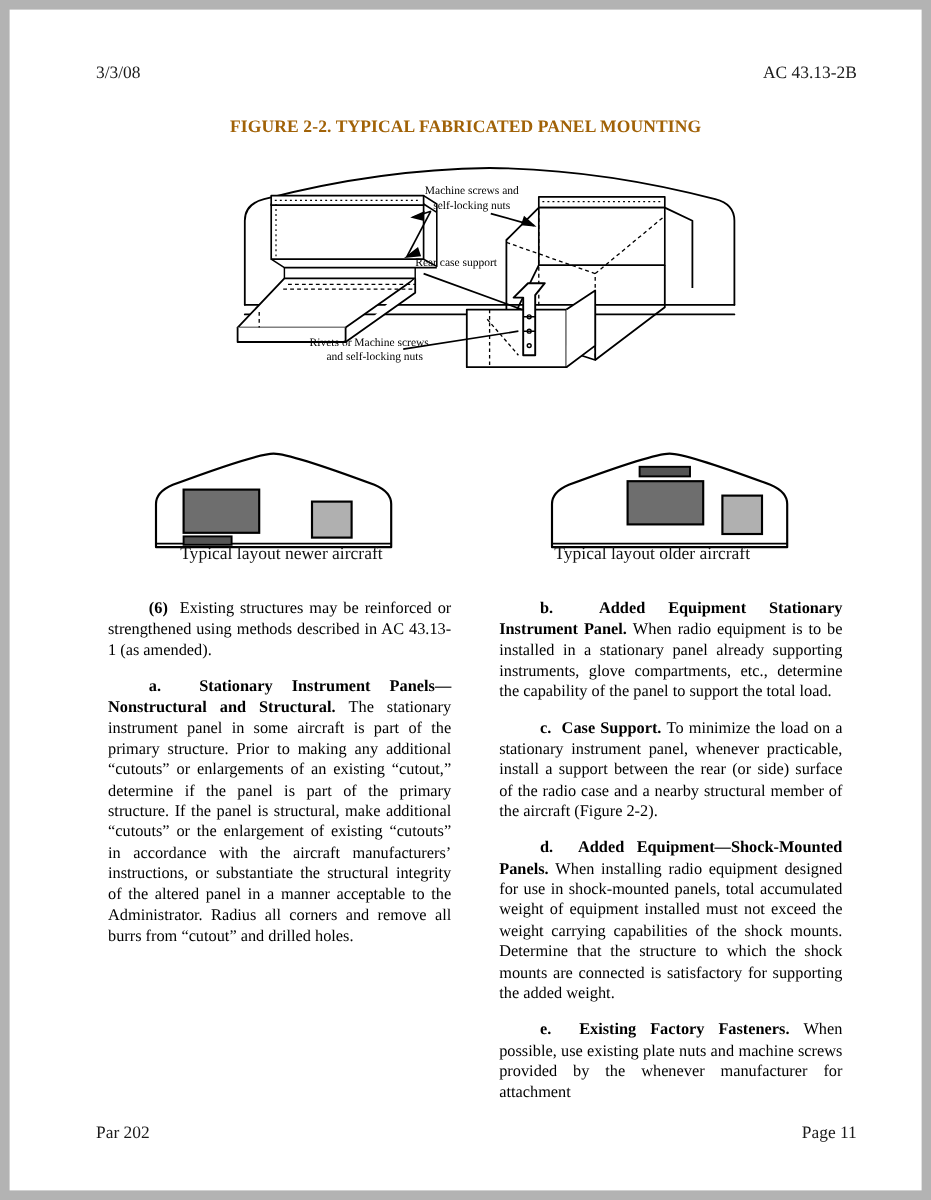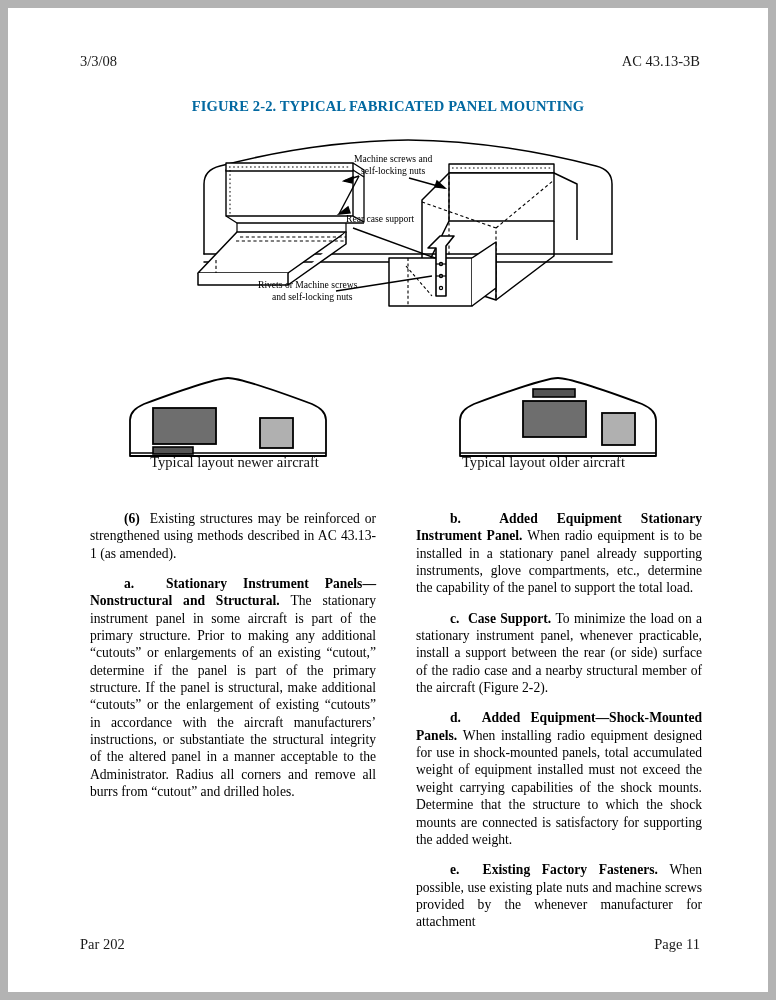--- a/index.html
+++ b/index.html
@@ -22,40 +22,40 @@
     width: 760px;
     height: 984px;
     background: #ffffff;
     box-sizing: border-box;
   }
 
   
   .runhead, .runfoot {
     position: absolute;
     left: 72px;
-    right: 68px;
+    right: 54px;
     display: flex;
     justify-content: space-between;
     align-items: baseline;
     font-size: 14.5px;
     color: #1a1a1a;
   }
   .runhead { top: 45px; }
   .runfoot { top: 928px; }
 
   
   .fig-title {
     position: absolute;
     left: 0;
     right: 0;
     text-align: center;
     font-weight: bold;
     font-size: 14.6px;
     letter-spacing: .1px;
-    color: #0369a1;
+    color: #a16207;
   }
   #fig22-title { top: 90px; }
   #fig23-title { top: 337px; }
 
   
   #fig22 {
     position: absolute;
     left: 188px;
     top: 128px;
     width: 424px;
@@ -80,21 +80,21 @@
   .cap {
     flex: 1 1 0;
     text-align: center;
     font-size: 14.6px;
     color: #111;
   }
 
   
   .columns {
     position: absolute;
-    top: 502px;
+    top: 490px;
     left: 82px;
     width: 612px;
     display: flex;
     gap: 40px;
   }
   .col {
     width: 292px;
     font-size: 13.6px;
     line-height: 17.35px;
     text-align: justify;
@@ -110,21 +110,21 @@
   .indent { text-indent: 34px; }
   .runin { font-weight: bold; }
 </style>
 </head>
 <body>
 
 <div class="page">
 
   <div class="runhead">
     <span>3/3/08</span>
-    <span>AC 43.13-3B</span>
+    <span>AC 43.13-2B</span>
   </div>
 
   <div class="fig-title" id="fig22-title">FIGURE 2-2.  TYPICAL FABRICATED PANEL MOUNTING</div>
 
   <div id="fig22">
     <svg width="424" height="182" viewBox="0 0 424 182" xmlns="http://www.w3.org/2000/svg">
       <g fill="none" stroke="#000" stroke-width="1.5" stroke-linejoin="round" stroke-linecap="round">
 
         <path d="M8,118 L8,48 Q8,34 24,30 Q120,5 212,4 Q304,5 400,30 Q416,34 416,48 L416,118"></path>
 

